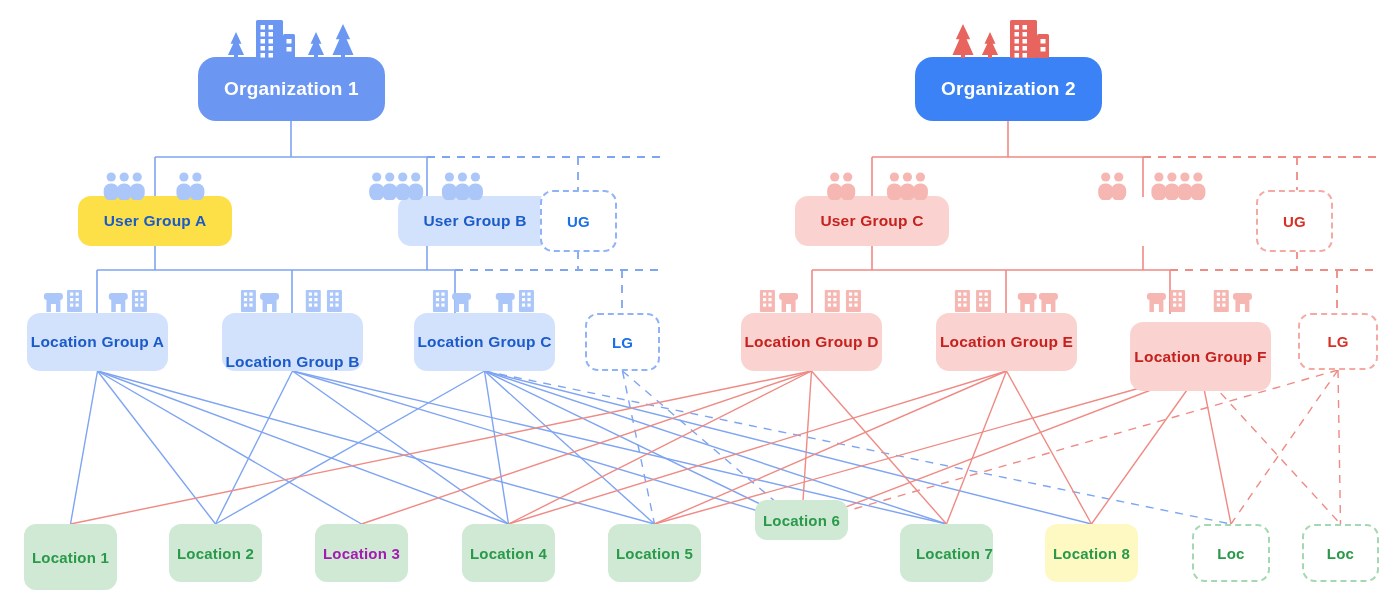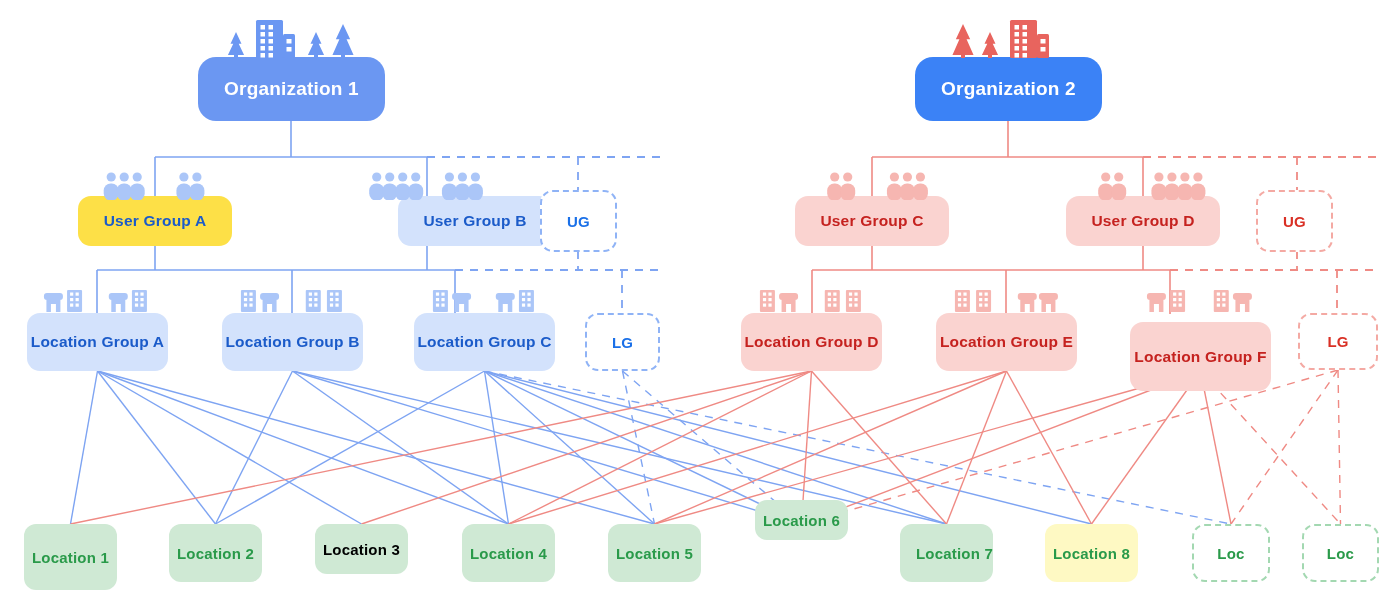--- a/index.html
+++ b/index.html
@@ -188,23 +188,20 @@
           <rect x="32.199999999999996" y="15.5" width="15" height="17" rx="7" fill="#f6b6b1"></rect>
         <circle cx="52.699999999999996" cy="9" r="4.6" fill="#f6b6b1"></circle>
           <rect x="45.199999999999996" y="15.5" width="15" height="17" rx="7" fill="#f6b6b1"></rect>
         <circle cx="99.42" cy="9" r="4.6" fill="#f6b6b1"></circle>
           <rect x="91.92" y="15.5" width="15" height="17" rx="7" fill="#f6b6b1"></rect>
         <circle cx="112.42" cy="9" r="4.6" fill="#f6b6b1"></circle>
           <rect x="104.92" y="15.5" width="15" height="17" rx="7" fill="#f6b6b1"></rect>
         <circle cx="125.42" cy="9" r="4.6" fill="#f6b6b1"></circle>
           <rect x="117.92" y="15.5" width="15" height="17" rx="7" fill="#f6b6b1"></rect>
       </svg></div>
-    <div class="node grp" style="left: 1066px; top: 196px; width: 154px; height: 50px; background: rgb(250, 211, 208); color: rgb(197, 34, 31);">
-      <span>User Group D</span>
-    </div>
     <div class="iconrow" style="left: 1066px; top: 168px;"><svg width="154" height="32" viewBox="0 0 154 32">
         <circle cx="39.699999999999996" cy="9" r="4.6" fill="#f6b6b1"></circle>
           <rect x="32.199999999999996" y="15.5" width="15" height="17" rx="7" fill="#f6b6b1"></rect>
         <circle cx="52.699999999999996" cy="9" r="4.6" fill="#f6b6b1"></circle>
           <rect x="45.199999999999996" y="15.5" width="15" height="17" rx="7" fill="#f6b6b1"></rect>
         <circle cx="92.92" cy="9" r="4.6" fill="#f6b6b1"></circle>
           <rect x="85.42" y="15.5" width="15" height="17" rx="7" fill="#f6b6b1"></rect>
         <circle cx="105.92" cy="9" r="4.6" fill="#f6b6b1"></circle>
           <rect x="98.42" y="15.5" width="15" height="17" rx="7" fill="#f6b6b1"></rect>
         <circle cx="118.92" cy="9" r="4.6" fill="#f6b6b1"></circle>
@@ -233,21 +230,21 @@
           <rect x="84.28" y="10" width="14" height="12" fill="#abc6f8"></rect>
           <rect x="88.78" y="14" width="5" height="8" fill="#fff"></rect>
         <rect x="104.92999999999999" y="0" width="15" height="22" rx="1" fill="#abc6f8"></rect>
         <rect x="107.92999999999999" y="2.5" width="3.2" height="3.2" fill="#fff"></rect>
         <rect x="113.42999999999999" y="2.5" width="3.2" height="3.2" fill="#fff"></rect>
         <rect x="107.92999999999999" y="8" width="3.2" height="3.2" fill="#fff"></rect>
         <rect x="113.42999999999999" y="8" width="3.2" height="3.2" fill="#fff"></rect>
         <rect x="107.92999999999999" y="13.5" width="3.2" height="3.2" fill="#fff"></rect>
         <rect x="113.42999999999999" y="13.5" width="3.2" height="3.2" fill="#fff"></rect>
       </svg></div>
-    <div class="node grp" style="left: 222px; top: 313px; width: 141px; height: 58px; background: rgb(211, 226, 252); color: rgb(27, 91, 201);">
+    <div class="node grp" style="left: 222px; top: 313px; width: 141px; height: 58px; background: rgb(211, 226, 252); color: rgb(27, 91, 201); align-items: flex-end;">
       <span>Location Group B</span>
     </div>
     <div class="iconrow" style="left: 222px; top: 290px;"><svg width="141" height="24" viewBox="0 0 141 24">
         <rect x="18.919999999999998" y="0" width="15" height="22" rx="1" fill="#abc6f8"></rect>
         <rect x="21.919999999999998" y="2.5" width="3.2" height="3.2" fill="#fff"></rect>
         <rect x="27.419999999999998" y="2.5" width="3.2" height="3.2" fill="#fff"></rect>
         <rect x="21.919999999999998" y="8" width="3.2" height="3.2" fill="#fff"></rect>
         <rect x="27.419999999999998" y="8" width="3.2" height="3.2" fill="#fff"></rect>
         <rect x="21.919999999999998" y="13.5" width="3.2" height="3.2" fill="#fff"></rect>
         <rect x="27.419999999999998" y="13.5" width="3.2" height="3.2" fill="#fff"></rect>
@@ -378,21 +375,21 @@
       </svg></div>
     <div class="node ghost" style="left: 1298px; top: 313px; width: 80px; height: 57px; background: rgb(255, 255, 255); border-color: rgb(244, 169, 163); color: rgb(217, 48, 37);">
       <span>LG</span>
     </div>
     <div class="node loc" style="left: 24px; top: 524px; width: 93px; height: 66px; background: rgb(207, 233, 212); color: rgb(42, 154, 74);">
       <span>Location 1</span>
     </div>
     <div class="node loc" style="left: 169px; top: 524px; width: 93px; height: 58px; background: rgb(207, 233, 212); color: rgb(42, 154, 74);">
       <span>Location 2</span>
     </div>
-    <div class="node loc" style="left: 315px; top: 524px; width: 93px; height: 50px; background: rgb(207, 233, 212); color: #000000;">
+    <div class="node loc" style="left: 315px; top: 524px; width: 93px; height: 58px; background: rgb(207, 233, 212); color: #a21caf;">
       <span>Location 3</span>
     </div>
     <div class="node loc" style="left: 462px; top: 524px; width: 93px; height: 58px; background: rgb(207, 233, 212); color: rgb(42, 154, 74);">
       <span>Location 4</span>
     </div>
     <div class="node loc" style="left: 608px; top: 524px; width: 93px; height: 58px; background: rgb(207, 233, 212); color: rgb(42, 154, 74);">
       <span>Location 5</span>
     </div>
     <div class="node loc" style="left: 755px; top: 500px; width: 93px; height: 40px; background: rgb(207, 233, 212); color: rgb(42, 154, 74);">
       <span>Location 6</span>

